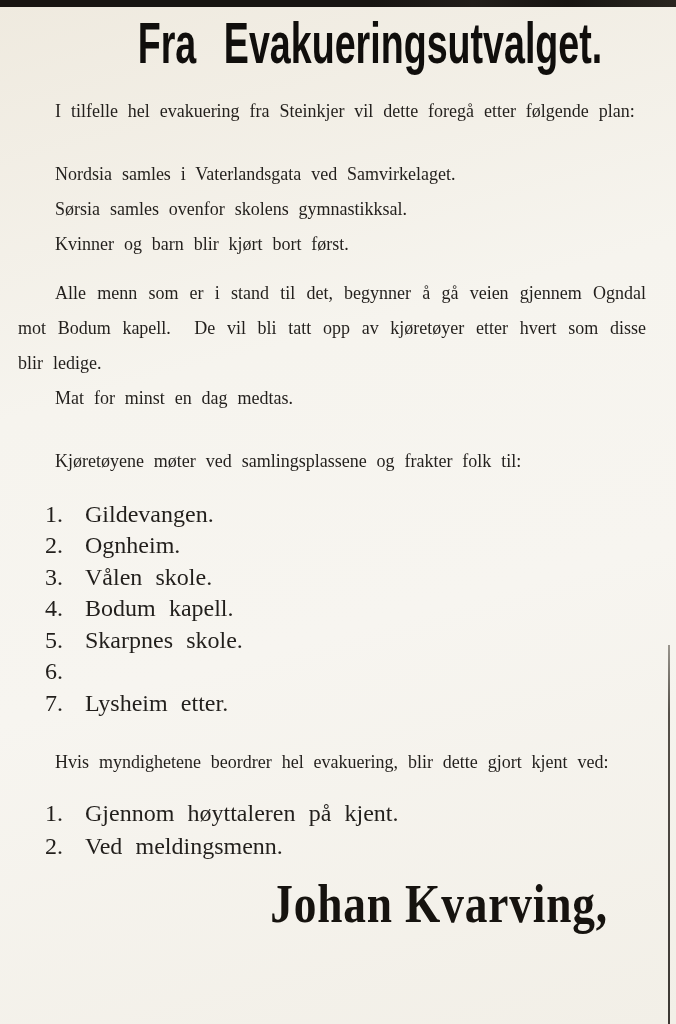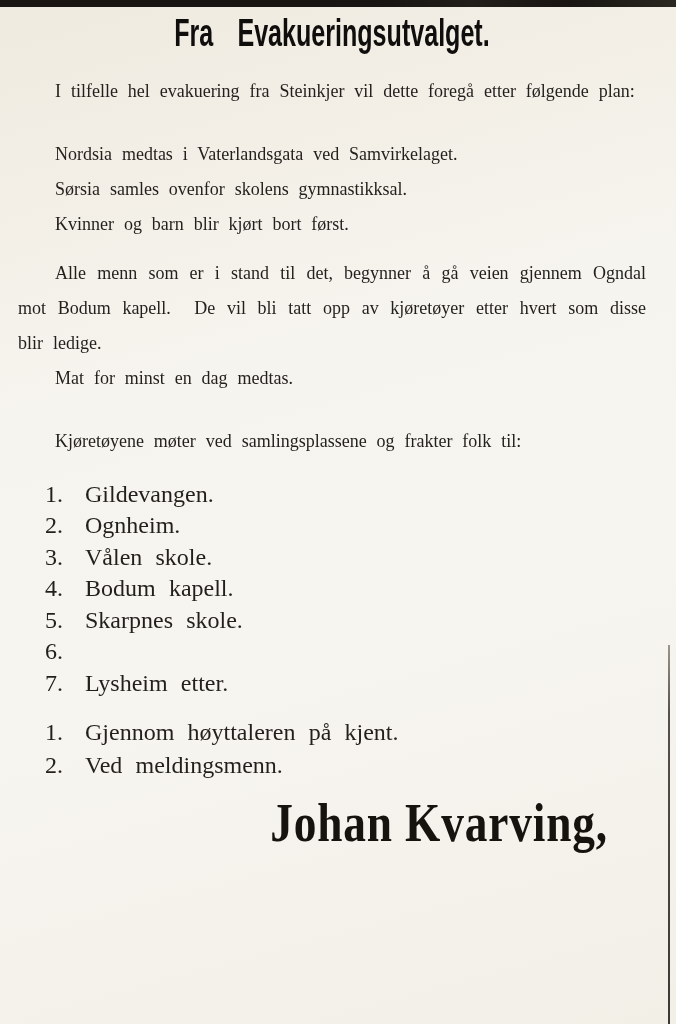--- a/index.html
+++ b/index.html
@@ -21,21 +21,21 @@
     position: absolute; right: 6px; top: 645px; bottom: 0; width: 2px;
     background: linear-gradient(180deg, #9a968e 0%, #555049 18%, #3c3833 100%);
   }
   .content { position: relative; padding: 0 30px 0 18px; }
 
   .title {
     margin: 14px 0 0 0;
     text-align: center;
     font-family: "Liberation Sans", sans-serif;
     font-weight: 700;
-    font-size: 38px;
+    font-size: 57px;
     line-height: 1.05;
     color: #100e0c;
   }
   .title-inner {
     display: inline-block;
     transform: scaleX(0.66);
     transform-origin: 50% 50%;
     white-space: nowrap;
     word-spacing: 26px;
   }
@@ -90,21 +90,21 @@
 
   <div class="content">
 
     <h1 class="title">
       <span class="title-inner">Fra Evakueringsutvalget.</span>
     </h1>
 
     <p class="par justify indent intro">I tilfelle hel evakuering fra Steinkjer vil dette foregå etter følgende plan:</p>
 
     <div class="assembly">
-      <p class="par indent">Nordsia medtas i Vaterlandsgata ved Samvirkelaget.</p>
+      <p class="par indent">Nordsia samles i Vaterlandsgata ved Samvirkelaget.</p>
       <p class="par indent">Sørsia samles ovenfor skolens gymnastikksal.</p>
       <p class="par indent">Kvinner og barn blir kjørt bort først.</p>
     </div>
 
     <p class="par justify indent march">Alle menn som er i stand til det, begynner å gå veien gjennem Ogndal mot Bodum kapell.&nbsp; De vil bli tatt opp av kjøretøyer etter hvert som disse blir ledige.</p>
     <p class="par indent">Mat for minst en dag medtas.</p>
 
     <p class="par indent transport">Kjøretøyene møter ved samlingsplassene og frakter folk til:</p>
 
     <div class="num-list">
@@ -130,20 +130,21 @@
       </div>
       <div class="lrow">
         <span class="lnum">6.</span>
       </div>
       <div class="lrow">
         <span class="lnum">7.</span>
         <span class="ltext">Lysheim etter.</span>
       </div>
     </div>
 
+    <p class="par justify indent notice">Hvis myndighetene beordrer hel evakuering, blir dette gjort kjent ved:</p>
 
     <div class="num-list2">
       <div class="lrow">
         <span class="lnum">1.</span>
         <span class="ltext">Gjennom høyttaleren på kjent.</span>
       </div>
       <div class="lrow">
         <span class="lnum">2.</span>
         <span class="ltext">Ved meldingsmenn.</span>
       </div>

